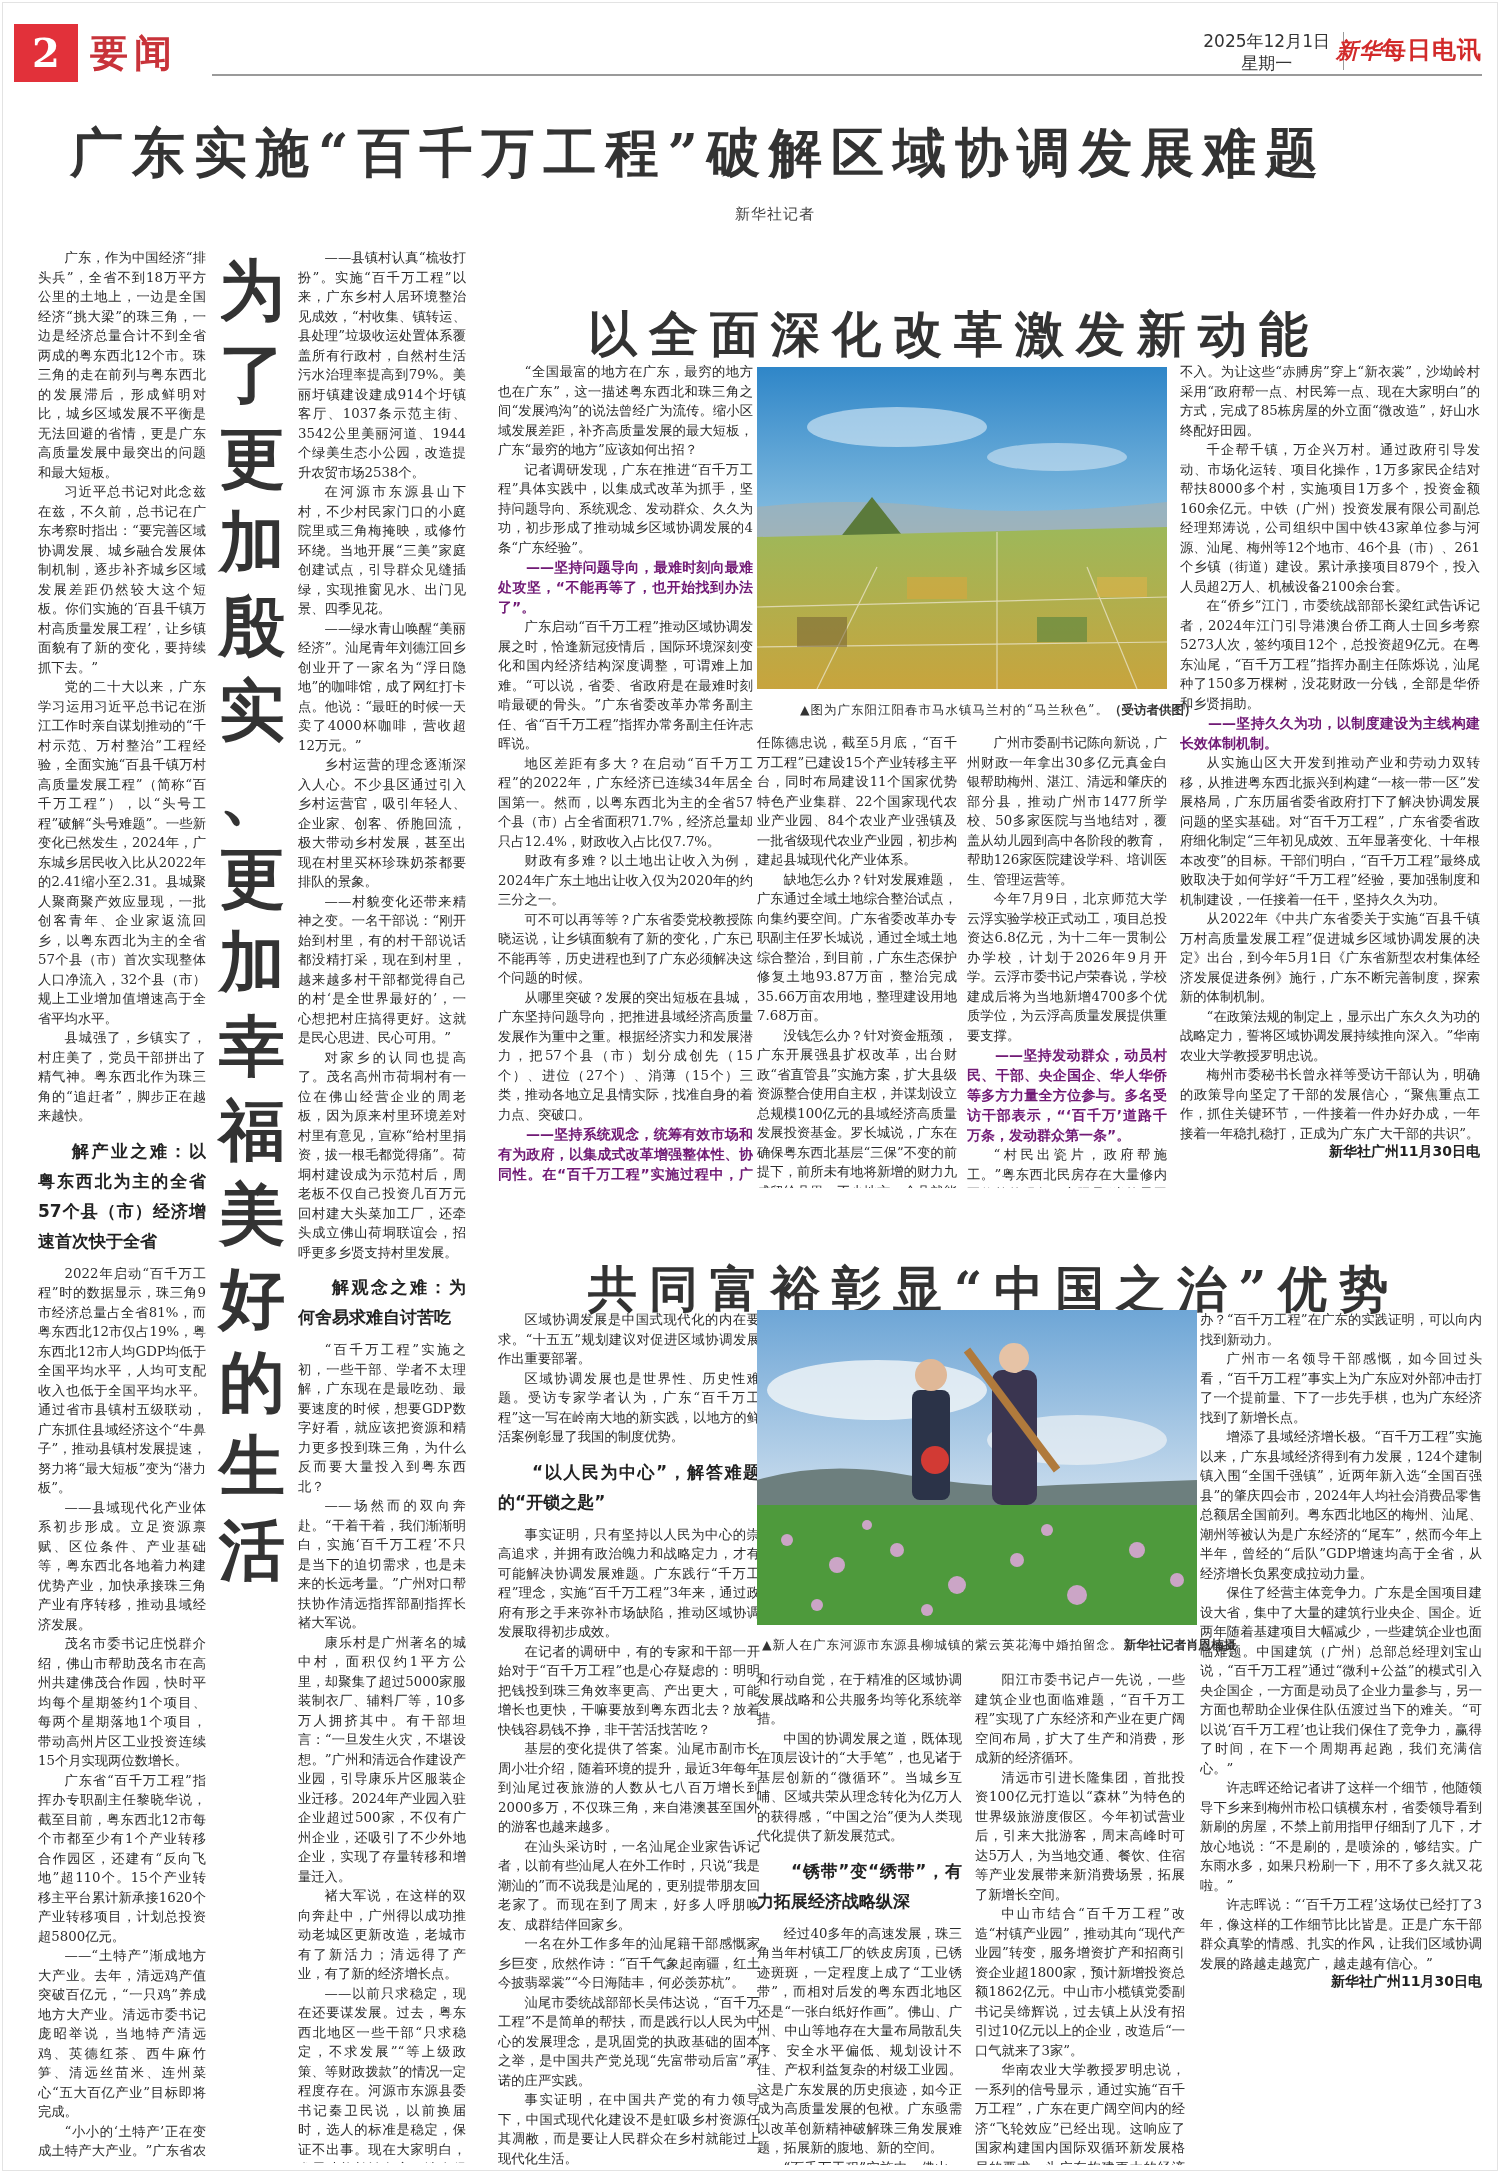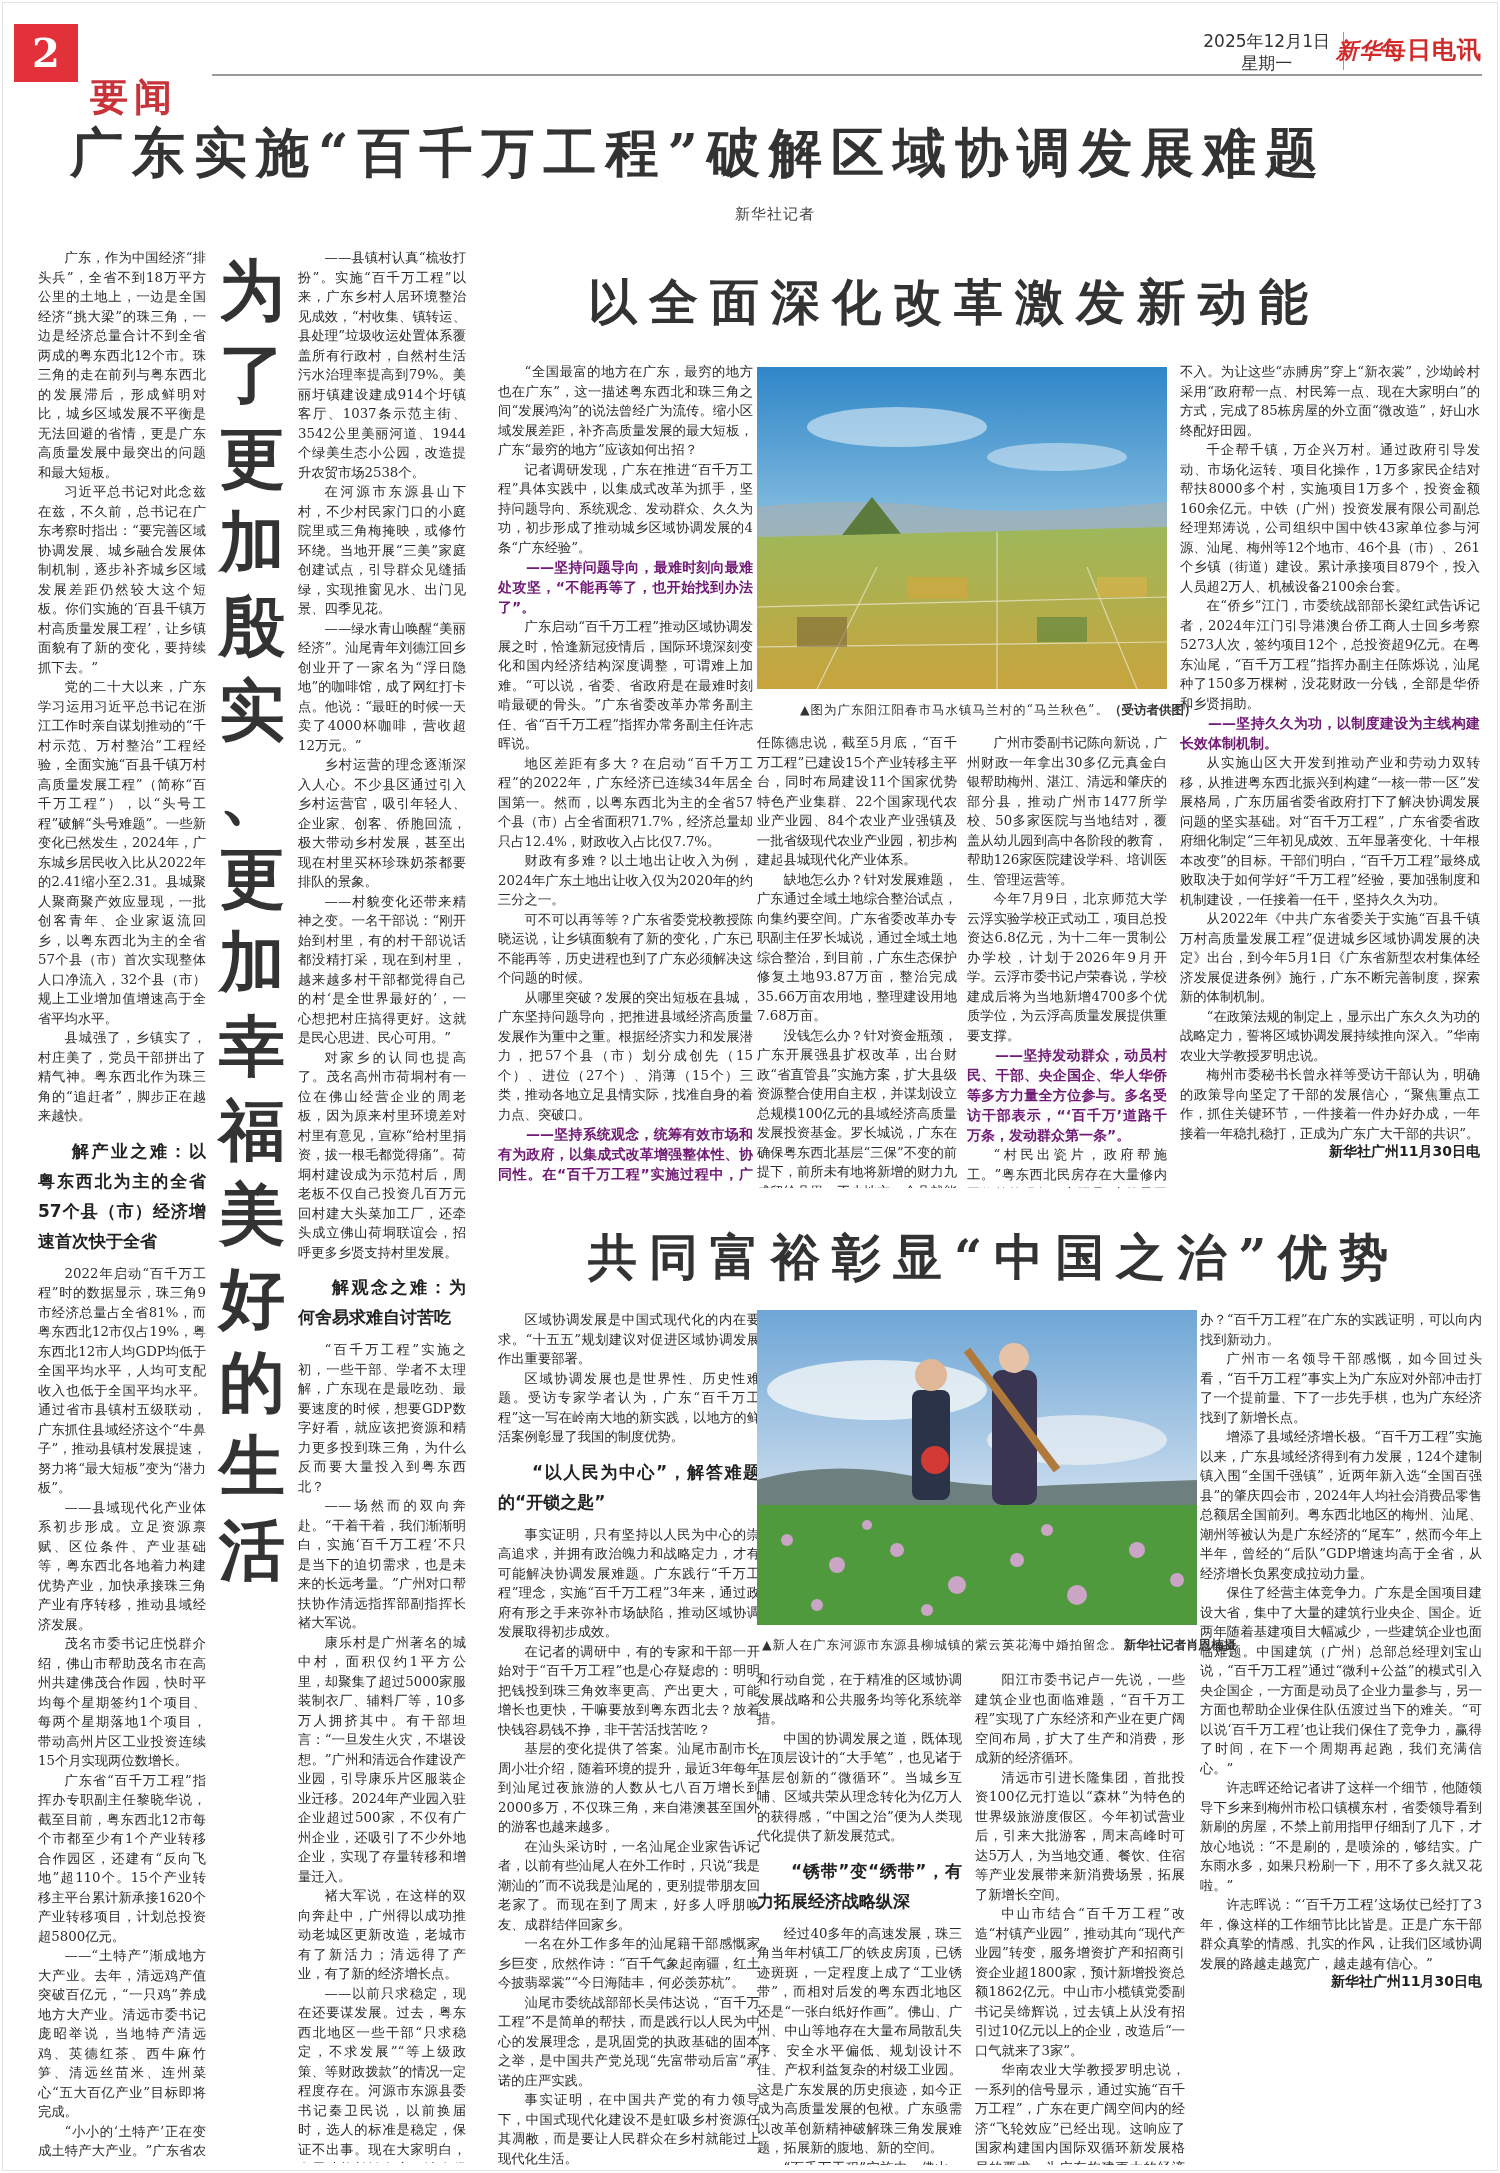--- a/index.html
+++ b/index.html
@@ -2,39 +2,39 @@
 <html><head>
 <meta charset="utf-8">
 <style>
   * { box-sizing: border-box; margin: 0; padding: 0; }
   html, body { width: 1500px; height: 2173px; background: #fff; }
   body { position: relative; overflow: hidden; font-family: "DejaVu Serif", "Liberation Serif", serif; color: #2a2a2a; }
   .page-border { position: absolute; left: 2px; top: 2px; width: 1496px; height: 2169px; border: 1px solid #e3e3e3; }
   
   .masthead { position: absolute; left: 0; top: 0; width: 1500px; height: 110px; }
   .page-num { position: absolute; left: 14px; top: 24px; width: 64px; height: 58px; background: #e2313a; color: #fff; font: bold 40px "DejaVu Serif", serif; text-align: center; line-height: 58px; }
-  .section-name { position: absolute; left: 90px; top: 28px; font: bold 38px "DejaVu Serif", serif; color: #c8333a; letter-spacing: 6px; margin-top: 44px; }
+  .section-name { position: absolute; left: 90px; top: 28px; font: bold 38px "DejaVu Serif", serif; color: #c8333a; letter-spacing: 6px; }
   .masthead-rule { position: absolute; left: 212px; right: 18px; top: 74px; border-top: 2px solid #9a9a9a; }
   .date-block { position: absolute; right: 170px; top: 30px; text-align: center; font: 17px "DejaVu Sans", sans-serif; color: #333; line-height: 22px; }
   .date-sep { position: absolute; right: 156px; top: 32px; width: 1px; height: 38px; background: #999; }
   .paper-logo { position: absolute; right: 18px; top: 34px; font: bold 24px "DejaVu Serif", serif; color: #d22a2a; letter-spacing: 1px; }
   .paper-logo .italic { font-style: italic; font-size: 22px; }
   
   .main-headline { position: absolute; left: 70px; top: 118px; width: 1380px; font: bold 53px "DejaVu Serif", serif; color: #333; letter-spacing: 9px; white-space: nowrap; }
   .byline { position: absolute; left: 735px; top: 205px; font: 15px "DejaVu Serif", serif; color: #444; letter-spacing: 1px; }
   
   .col { position: absolute; font-size: 13.3px; line-height: 19.5px; text-align: justify; color: #2b2b2b; overflow: hidden; }
   .col p { text-indent: 2em; }
   .col p.noindent { text-indent: 0; }
   .col h3 { font: bold 17px "DejaVu Sans", sans-serif; line-height: 30px; margin: 10px 0 8px; color: #222; text-indent: 2em; }
   .col h4 { font: bold 14px "DejaVu Sans", sans-serif; line-height: 20px; color: #701a75; text-indent: 2em; }
   .col .sign { display: block; text-align: right; font: bold 14px "DejaVu Sans", sans-serif; color: #222; }
   .vertical-title { position: absolute; left: 212px; top: 248px; width: 80px; font: bold 66px "DejaVu Serif", serif; color: #333; line-height: 84px; text-align: center; }
   .vertical-title span { display: block; }
-  .sub-headline { position: absolute; font: bold 49px "DejaVu Serif", serif; color: #333; letter-spacing: 12px; white-space: nowrap; }
+  .sub-headline { position: absolute; font: bold 49px "DejaVu Serif", serif; color: #333; letter-spacing: 12px; white-space: nowrap; margin-top: 32px; }
   .photo { position: absolute; overflow: hidden; }
   .photo-caption { position: absolute; font: 12.5px "DejaVu Serif", serif; color: #333; white-space: nowrap; letter-spacing: 1px; }
   .photo-caption b { font-family: "DejaVu Sans", sans-serif; font-weight: bold; letter-spacing: 0; }
 </style>
 </head>
 <body>
 
 <div class="page-border"></div>
 
 <div class="masthead">

